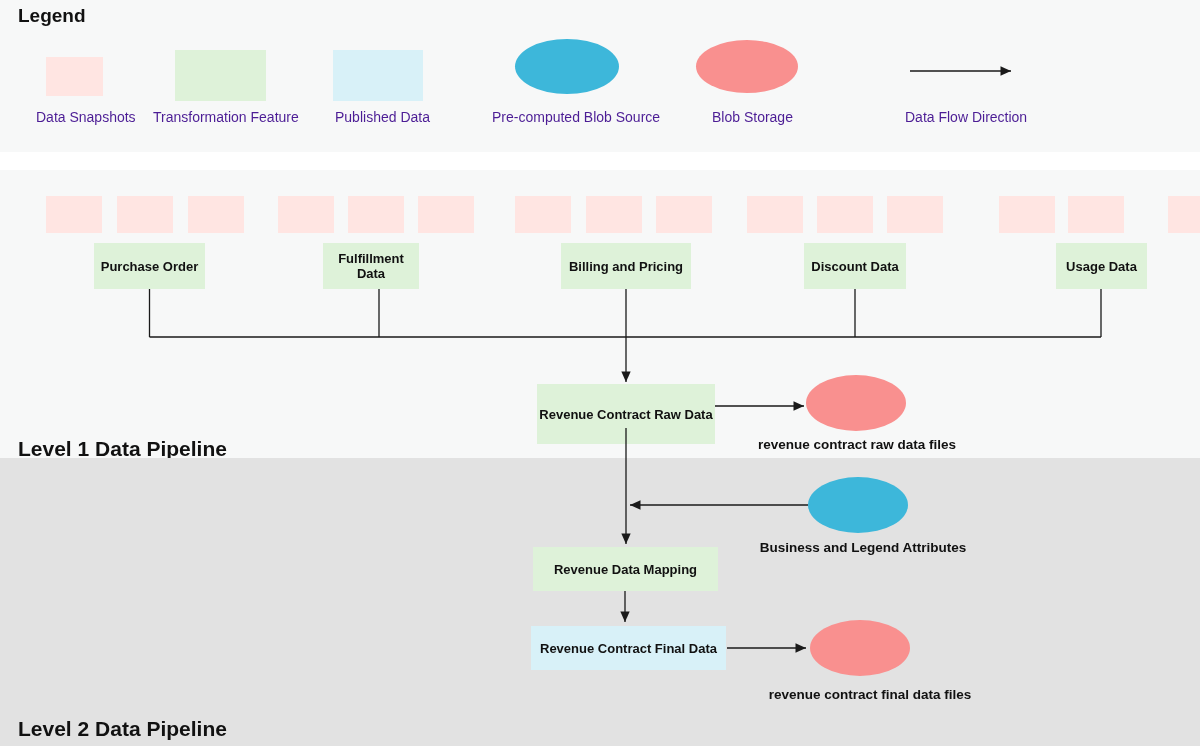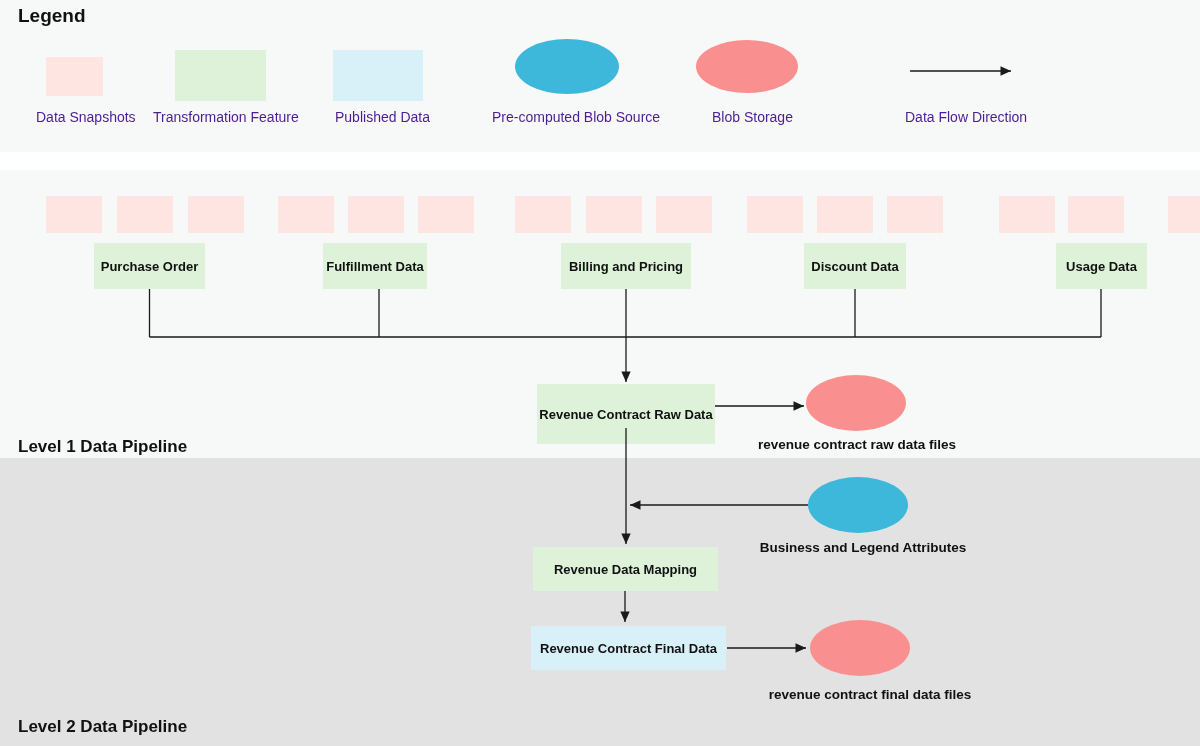--- a/index.html
+++ b/index.html
@@ -24,21 +24,21 @@
   .node{
     position:absolute;display:flex;align-items:center;justify-content:center;
     font-size:13px;font-weight:bold;color:#111;text-align:center;
   }
   .node-green{background:var(--transformation-feature,#def2d9);}
   .node-blue{background:var(--published-data,#d8f1f8);}
   .ellipse-caption{
     position:absolute;width:300px;text-align:center;
     font-size:13.5px;font-weight:bold;color:#111;
   }
-  .level-title{position:absolute;left:18px;font-size:17px;font-weight:bold;color:#111;white-space:nowrap;}
+  .level-title{position:absolute;left:18px;font-size:21px;font-weight:bold;color:#111;white-space:nowrap;}
   .wires{position:absolute;left:0;top:0;width:1200px;height:746px;pointer-events:none;}
   .wires line,.wires polyline{stroke:#1a1a1a;stroke-width:1.3;fill:none;}
 </style>
 </head>
 <body>
 
 <div class="canvas">
 
   <div class="section legend-section">
     <div class="legend-title">Legend</div>
@@ -77,21 +77,21 @@
 
     <div class="snap-rect" style="left:747px;top:26px"></div>
     <div class="snap-rect" style="left:817px;top:26px"></div>
     <div class="snap-rect" style="left:887px;top:26px"></div>
 
     <div class="snap-rect" style="left:999px;top:26px"></div>
     <div class="snap-rect" style="left:1068px;top:26px"></div>
     <div class="snap-rect" style="left:1168px;top:26px"></div>
 
     <div class="node node-green" style="left:94px;top:73px;width:111px;height:46px">Purchase Order</div>
-    <div class="node node-green" style="left:323px;top:73px;width:104px;height:46px">Fulfillment Data</div>
+    <div class="node node-green" style="left:323px;top:73px;width:96px;height:46px">Fulfillment Data</div>
     <div class="node node-green" style="left:561px;top:73px;width:130px;height:46px">Billing and Pricing</div>
     <div class="node node-green" style="left:804px;top:73px;width:102px;height:46px">Discount Data</div>
     <div class="node node-green" style="left:1056px;top:73px;width:91px;height:46px">Usage Data</div>
 
     <div class="node node-green" style="left:537px;top:214px;width:178px;height:60px">Revenue Contract Raw Data</div>
     <div class="ellipse el-salmon" style="left:806px;top:205px;width:100px;height:56px"></div>
     <div class="ellipse-caption" style="left:707px;top:267px">revenue contract raw data files</div>
 
     <div class="level-title" style="top:267px">Level 1 Data Pipeline</div>
   </div>

